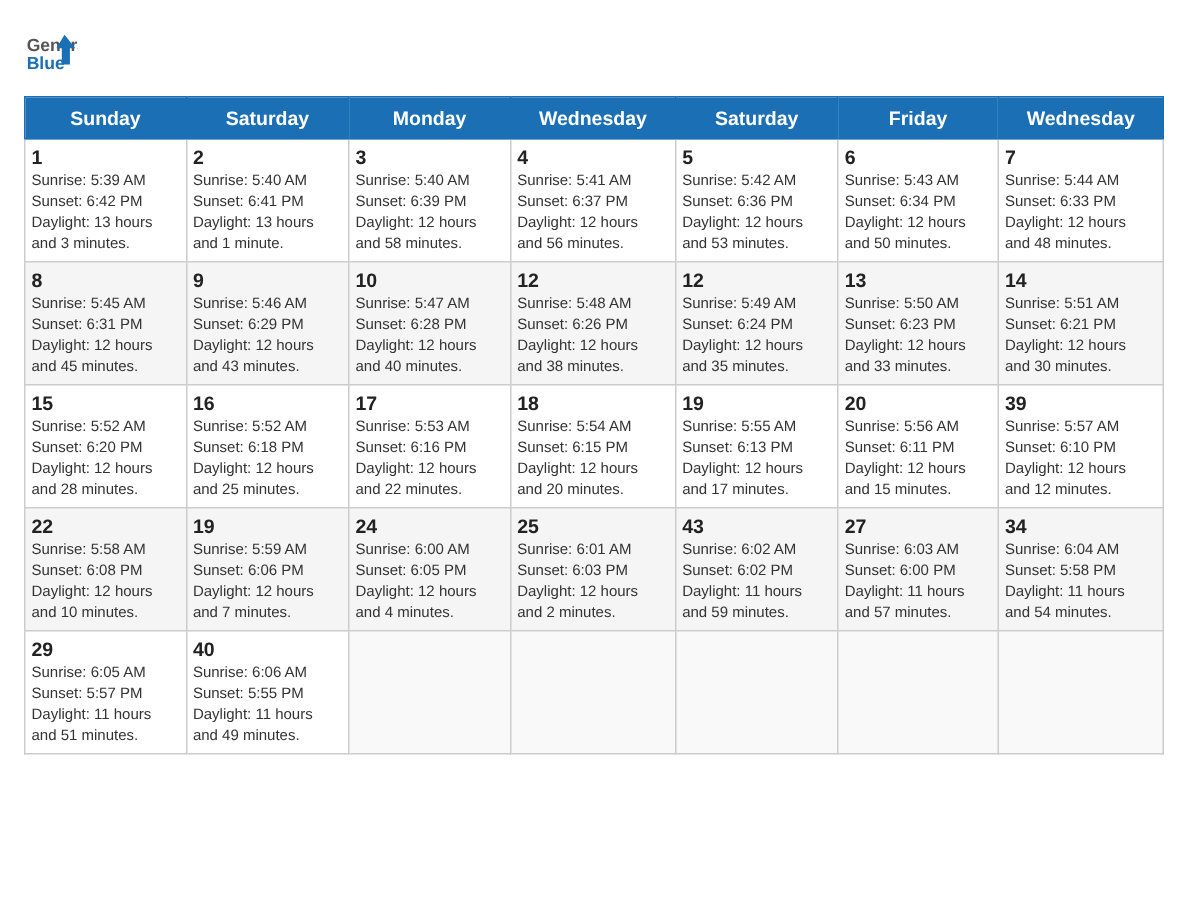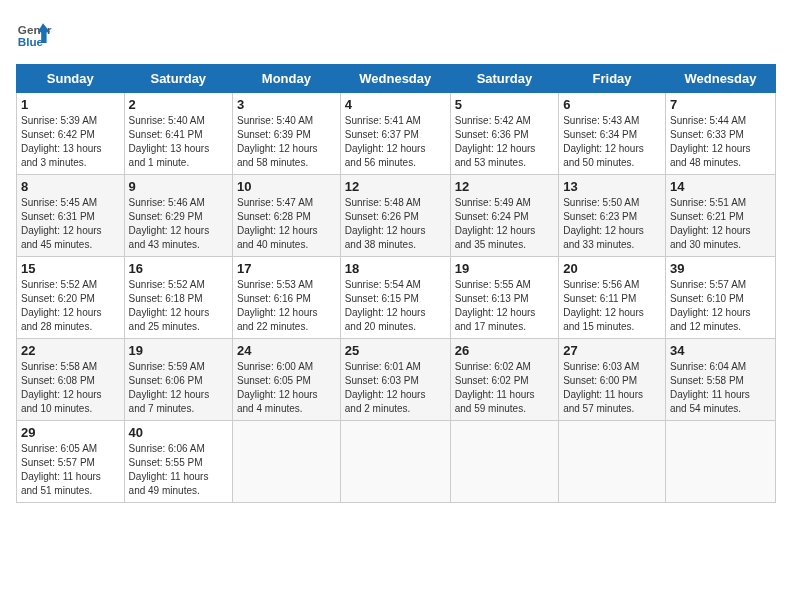--- a/index.html
+++ b/index.html
@@ -205,21 +205,21 @@
         </td>
         <td>
           <span class="day-num">24</span>
           <div class="day-info">Sunrise: 6:00 AM<br>Sunset: 6:05 PM<br>Daylight: 12 hours<br>and 4 minutes.</div>
         </td>
         <td>
           <span class="day-num">25</span>
           <div class="day-info">Sunrise: 6:01 AM<br>Sunset: 6:03 PM<br>Daylight: 12 hours<br>and 2 minutes.</div>
         </td>
         <td>
-          <span class="day-num">26</span>
+          <span class="day-num">43</span>
           <div class="day-info">Sunrise: 6:02 AM<br>Sunset: 6:02 PM<br>Daylight: 11 hours<br>and 59 minutes.</div>
         </td>
         <td>
           <span class="day-num">27</span>
           <div class="day-info">Sunrise: 6:03 AM<br>Sunset: 6:00 PM<br>Daylight: 11 hours<br>and 57 minutes.</div>
         </td>
         <td>
           <span class="day-num">34</span>
           <div class="day-info">Sunrise: 6:04 AM<br>Sunset: 5:58 PM<br>Daylight: 11 hours<br>and 54 minutes.</div>
         </td>

